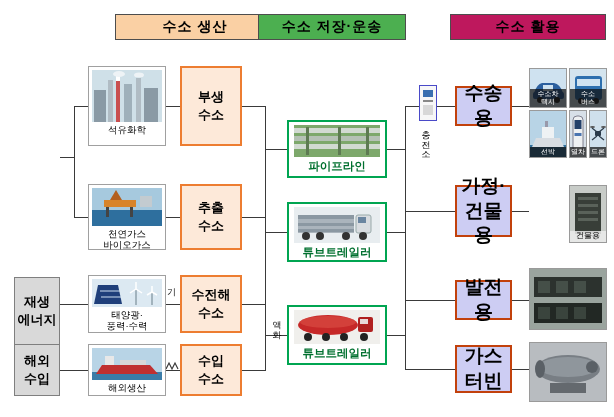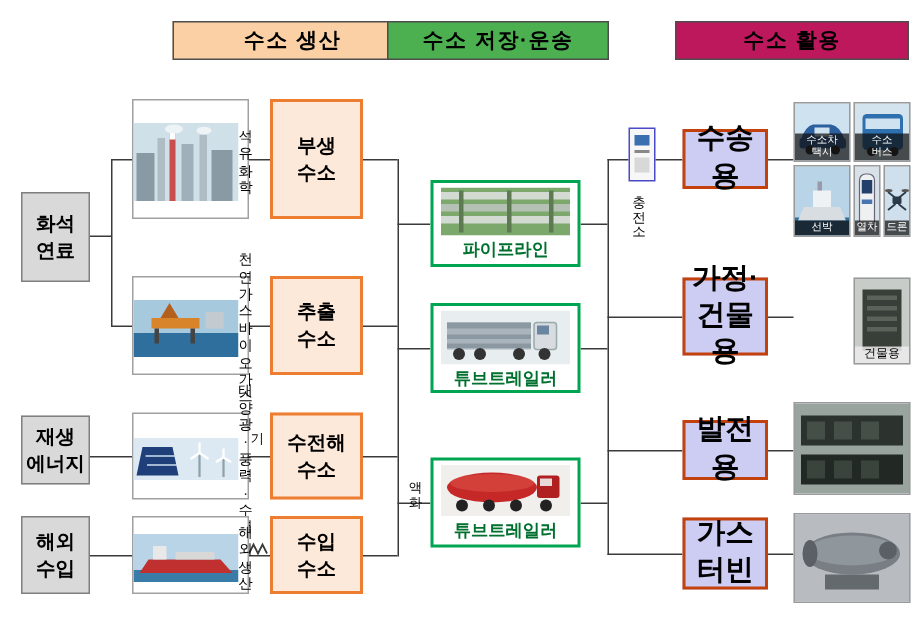--- a/index.html
+++ b/index.html
@@ -9,21 +9,21 @@
   .box { position:absolute; display:flex; align-items:center; justify-content:center;
          text-align:center; white-space:pre-line; color:#000; }
 
   .header { font-weight:bold; font-size:14px; border:1px solid #4d4d4d; letter-spacing:1px; }
   .hdr-prod { left:95px; top:14px; width:160px; height:26px; background:#FAD0A4;margin-left:20px; }
   .hdr-store { left:258px; top:14px; width:148px; height:26px; background:#4CAF50; }
   .hdr-use { left:450px; top:14px; width:156px; height:26px; background:#be185d; }
 
   .gray { background:#D9D9D9; border:1px solid #7f7f7f; font-weight:bold; font-size:13px; line-height:1.35; }
 
-  .src { background:#fff; border:1px solid #a0a0a0; flex-direction:row; justify-content:flex-start; padding-top:3px; }
+  .src { background:#fff; border:1px solid #a0a0a0; flex-direction:column; justify-content:flex-start; padding-top:3px; }
   .src .img { line-height:0; }
   .src .label { font-size:9.5px; line-height:1.2; margin-top:2px; white-space:pre-line; }
 
   .orange { background:#FDE9D9; border:2px solid #ED7D31; font-weight:bold; font-size:13px; line-height:1.4; }
 
   .green { background:#fff; border:2px solid #00A551; flex-direction:column; justify-content:flex-start; padding-top:3px; }
   .green .img { line-height:0; }
   .green .label { color:#00702F; font-weight:bold; font-size:11.5px; margin-top:2px; }
 
   .blue { background:#CDCDF3; border:2px solid #c2410c; font-weight:bold; font-size:19px; line-height:1.3; }
@@ -89,23 +89,21 @@
   <div class="line" style="left:512px;top:369px;width:17px;height:1px"></div>
 
   <div class="small-label" style="left:158px;top:286px">전기</div>
   <div class="squiggle" style="left:165px;top:360px">
     <svg width="16" height="12" viewBox="0 0 16 12">
         <polyline points="1,9 4,3 7,9 10,3 13,9" fill="none" stroke="#3a3a3a" stroke-width="1.2"></polyline>
       </svg>
   </div>
   <div class="vtext" style="left:272px;top:314px">액화</div>
 
-  <div class="box gray" style="left:14px;top:128px;width:46px;height:60px">화석
-연료</div>
-  <div class="box gray" style="left:14px;top:277px;width:46px;height:46px">재생
+  <div class="box gray" style="left:14px;top:277px;width:46px;height:68px">재생
 에너지</div>
   <div class="box gray" style="left:14px;top:344px;width:46px;height:52px">해외
 수입</div>
 
   <div class="box src" style="left:88px;top:66px;width:78px;height:80px">
     <div class="img">
       <svg width="70" height="52" viewBox="0 0 70 52">
           <rect width="70" height="52" fill="#cfe0e8"></rect>
           <rect x="2" y="20" width="12" height="32" fill="#8a9aa5"></rect>
           <rect x="16" y="10" width="5" height="42" fill="#b0bcc4"></rect>

